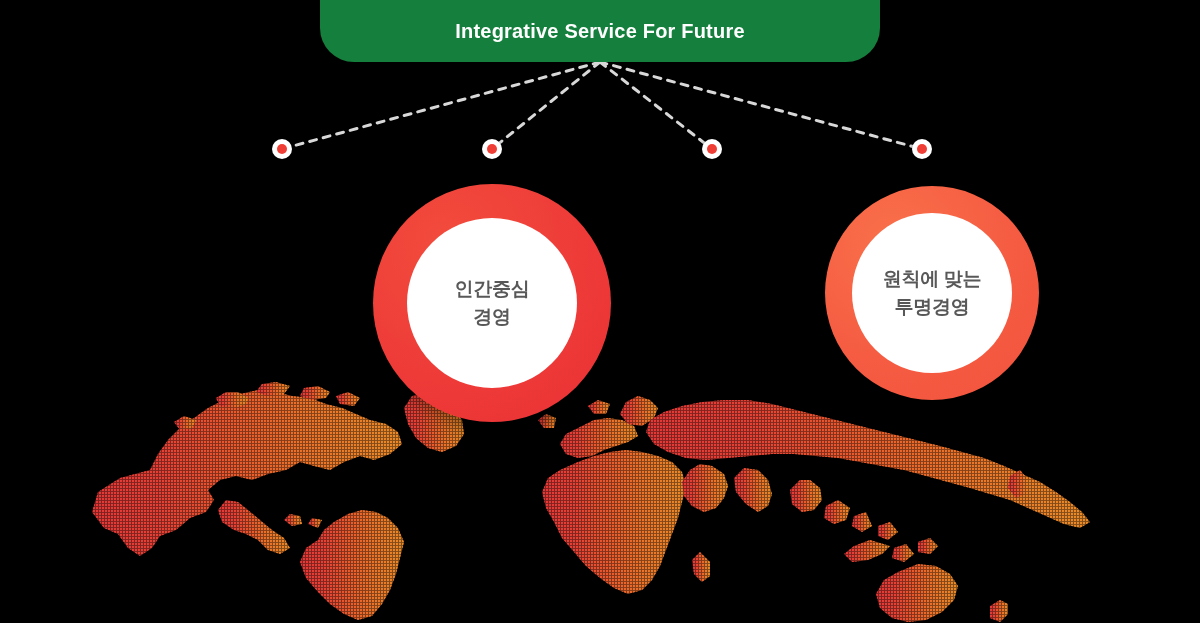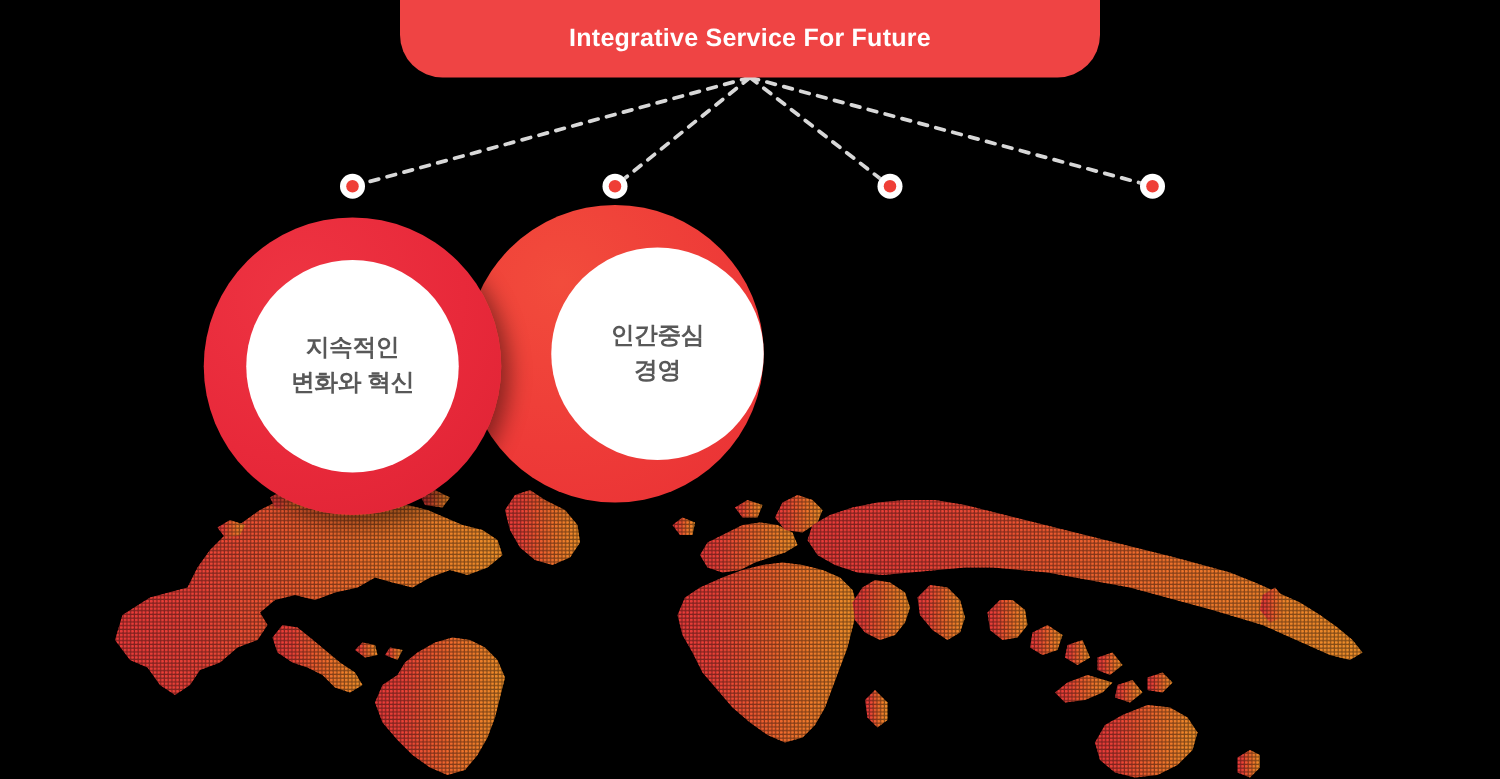--- a/index.html
+++ b/index.html
@@ -36,21 +36,21 @@
     display: block;
   }
 
   
   #banner {
     position: absolute;
     left: 320px;
     top: 0px;
     width: 560px;
     height: 62px;
-    background: #ef4444;
+    background: #15803d;
     border-radius: 0 0 34px 34px;
     display: flex;
     align-items: center;
     justify-content: center;
     z-index: 40;
   }
   #banner-text {
     color: #ffffff;
     font-size: 20px;
     font-weight: bold;
@@ -223,39 +223,39 @@
 
   <svg id="connectors" viewBox="0 0 1200 623">
     <g stroke="#d8d8d8" stroke-width="3" stroke-linecap="round" stroke-dasharray="7 7" fill="none">
       <line x1="600" y1="62" x2="282" y2="149"></line>
       <line x1="600" y1="62" x2="492" y2="149"></line>
       <line x1="600" y1="62" x2="712" y2="149"></line>
       <line x1="600" y1="62" x2="922" y2="149"></line>
     </g>
   </svg>
 
-
-
-  <div class="ring" style="left:373px; top:164px; width:238px; height:238px;
+  <div class="ring" style="left:825px; top:186px; width:214px; height:214px;
+              background:radial-gradient(circle at 32% 26%, #f9704a 0%, #f55c42 55%, #f2523c 100%);
+              z-index:10; box-shadow:0 6px 18px rgba(0,0,0,0.35);">
+    <div class="ring-inner" style="width:160px; height:160px;">
+      <span class="ring-label">원칙에 맞는
+투명경영</span>
+    </div>
+  </div>
+
+
+  <div class="ring" style="left:373px; top:184px; width:238px; height:238px;
               background:radial-gradient(circle at 32% 26%, #f24c3c 0%, #ee3b38 55%, #e93034 100%);
-              z-index:12; box-shadow:6px 6px 18px rgba(0,0,0,0.45);justify-content:flex-end;">
+              z-index:12; box-shadow:6px 6px 18px rgba(0,0,0,0.45);">
     <div class="ring-inner" style="width:170px; height:170px;">
       <span class="ring-label">인간중심
 경영</span>
     </div>
   </div>
 
-  <div class="ring" style="left:163px; top:174px; width:238px; height:238px;
-              background:radial-gradient(circle at 32% 26%, #ee3442 0%, #e8293a 55%, #de2234 100%);
-              z-index:13; box-shadow:6px 6px 18px rgba(0,0,0,0.45);">
-    <div class="ring-inner" style="width:170px; height:170px;">
-      <span class="ring-label">지속적인
-변화와 혁신</span>
-    </div>
-  </div>
 
   <div class="node-dot" style="left:282px; top:149px;">
     <div class="node-dot-core"></div>
   </div>
   <div class="node-dot" style="left:492px; top:149px;">
     <div class="node-dot-core"></div>
   </div>
   <div class="node-dot" style="left:712px; top:149px;">
     <div class="node-dot-core"></div>
   </div>

